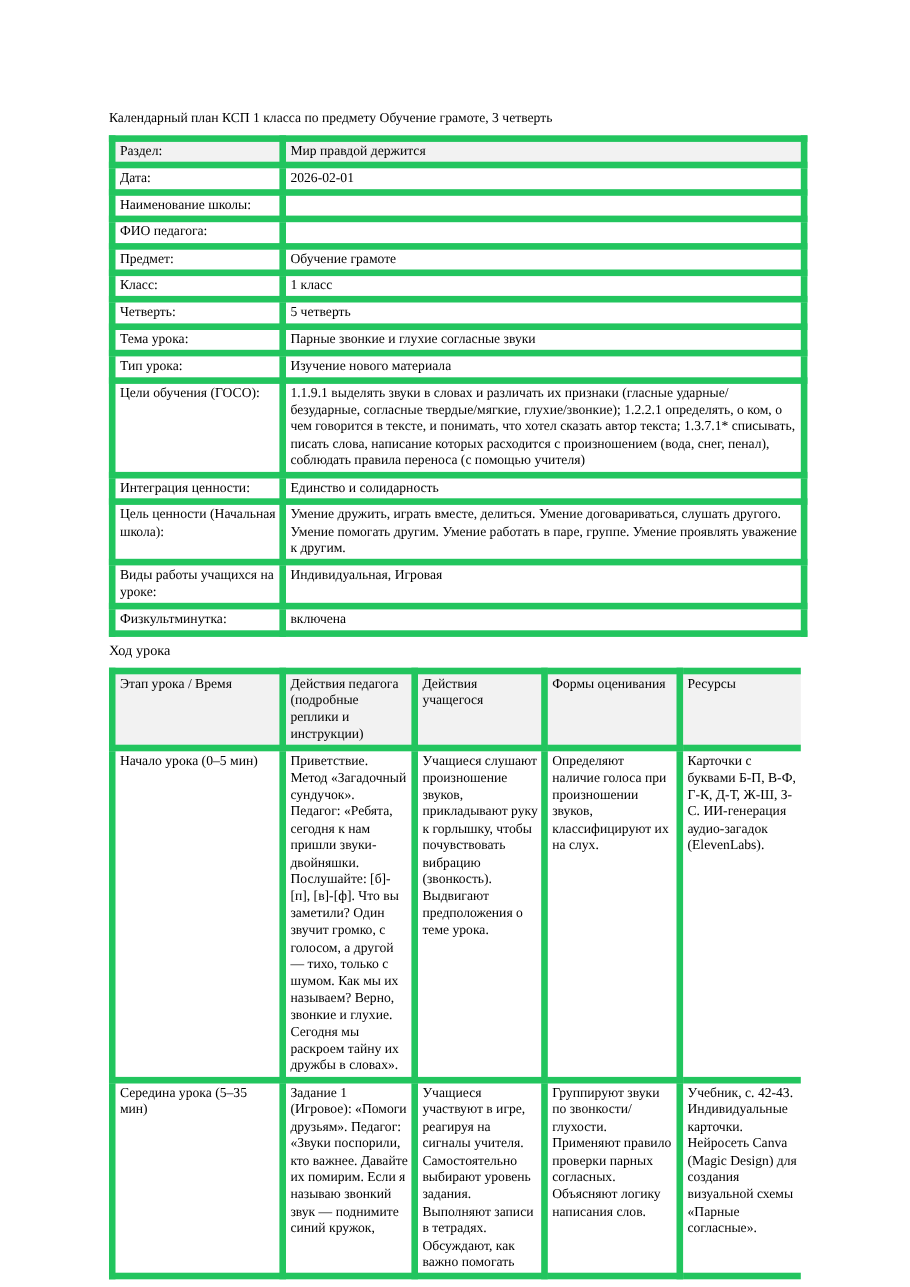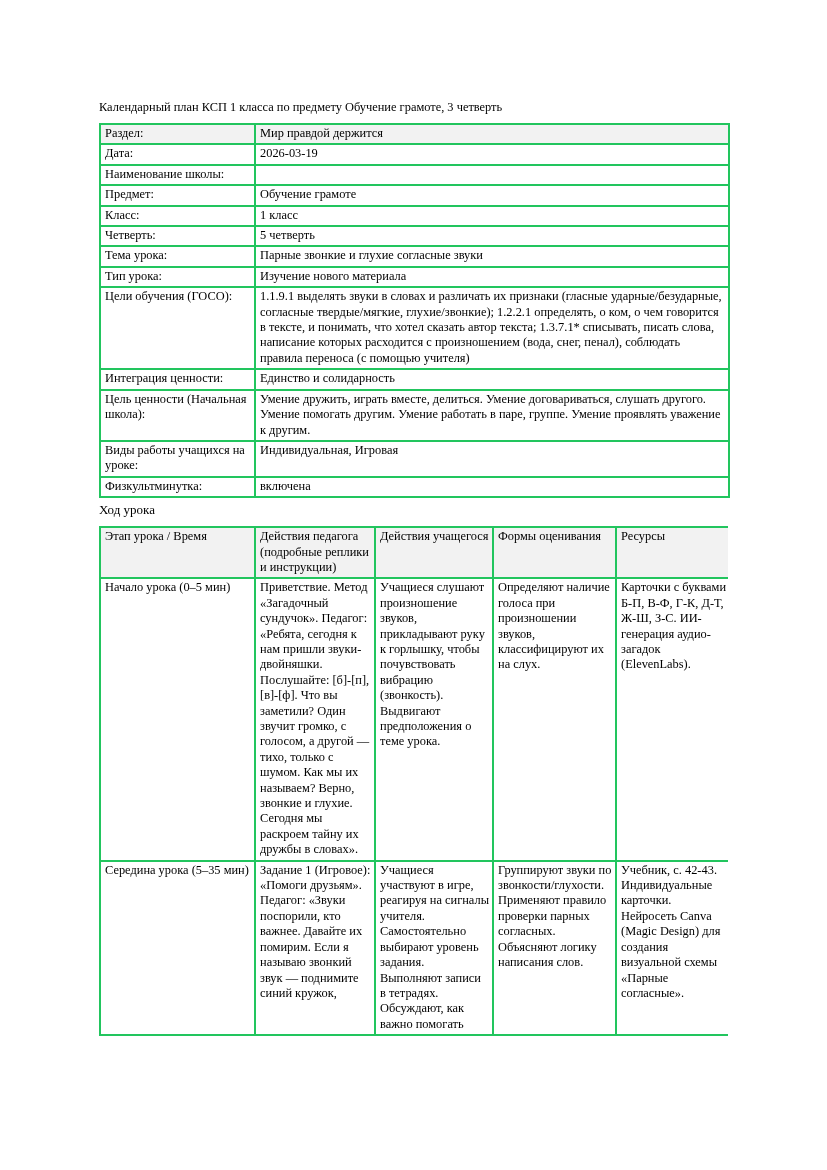--- a/index.html
+++ b/index.html
@@ -47,21 +47,21 @@
   }
 
   table.doc-table {
     border-collapse: collapse;
     table-layout: fixed;
     width: 629px;
     font-size: 12.4px;
     line-height: 15.4px;
   }
   table.doc-table td, table.doc-table th {
-    border: 2px solid #22c55e;
+    border: 6px solid #22c55e;
     padding: 1px 3px 2px 4px;
     vertical-align: top;
     text-align: left;
     font-weight: normal;
     word-wrap: break-word;
     overflow-wrap: break-word;
     hyphens: none;
   }
   tr.shaded > td, tr.shaded > th {
     background: #f2f2f2;
@@ -103,24 +103,28 @@
           <col class="c1">
           <col class="c2">
         </colgroup>
       <tbody>
         <tr class="shaded">
           <td>Раздел:</td>
           <td>Мир правдой держится</td>
         </tr>
         <tr>
           <td>Дата:</td>
-          <td>2026-03-19</td>
+          <td>2026-02-01</td>
         </tr>
         <tr>
           <td>Наименование школы:</td>
+          <td>&nbsp;</td>
+        </tr>
+        <tr>
+          <td>ФИО педагога:</td>
           <td>&nbsp;</td>
         </tr>
         <tr>
           <td>Предмет:</td>
           <td>Обучение грамоте</td>
         </tr>
         <tr>
           <td>Класс:</td>
           <td>1 класс</td>
         </tr>

